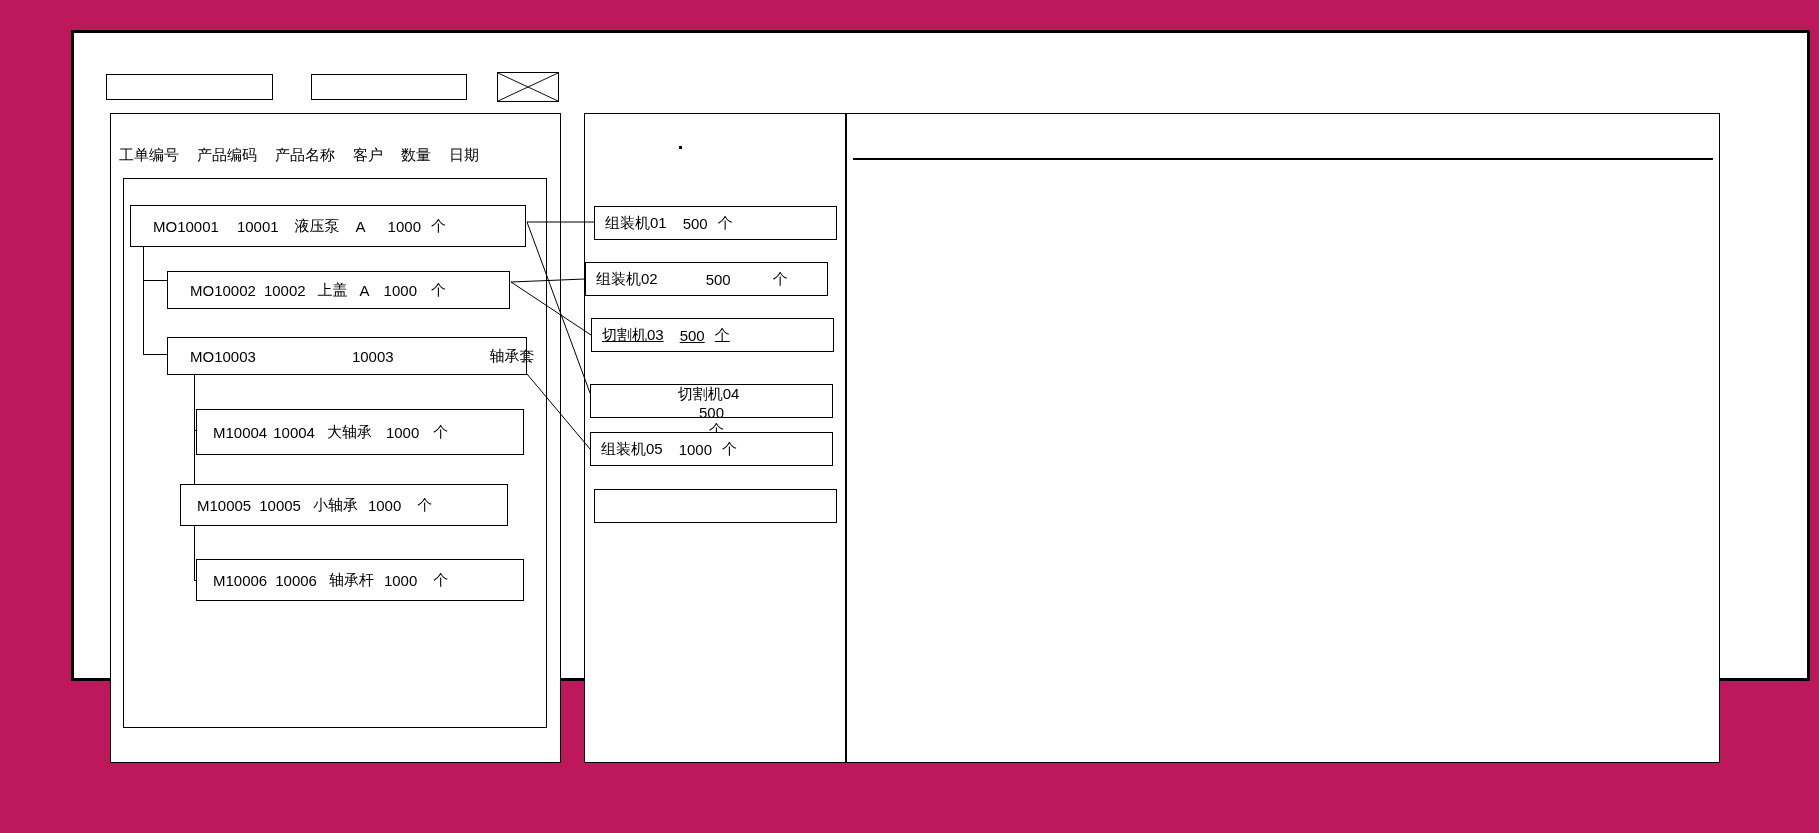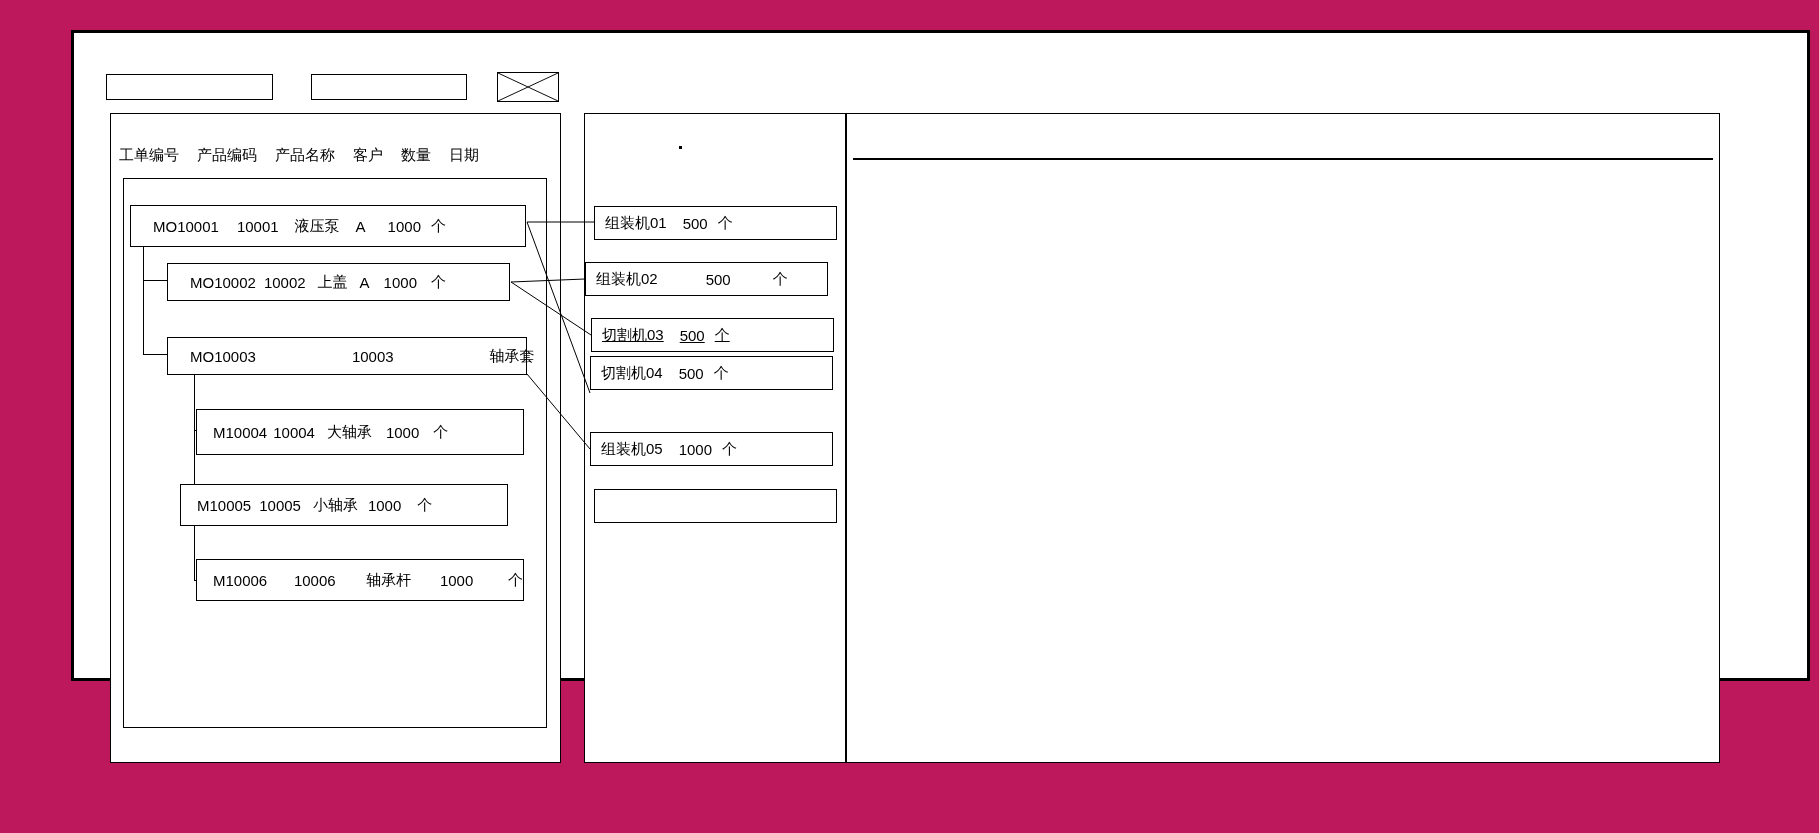--- a/index.html
+++ b/index.html
@@ -193,21 +193,21 @@
     <span style="width:16px"></span>
     <span>液压泵</span>
     <span style="width:16px"></span>
     <span>A</span>
     <span style="width:22px"></span>
     <span>1000</span>
     <span style="width:10px"></span>
     <span>个</span>
   </div>
 
-  <div class="tree-row" style="left:167px; top:263px; width:343px; height:38px;">
+  <div class="tree-row" style="left:167px; top:271px; width:343px; height:38px;">
     <span>MO10002</span>
     <span style="width:8px"></span>
     <span>10002</span>
     <span style="width:12px"></span>
     <span>上盖</span>
     <span style="width:12px"></span>
     <span>A</span>
     <span style="width:14px"></span>
     <span>1000</span>
     <span style="width:14px"></span>
@@ -245,21 +245,21 @@
     <span style="width:8px"></span>
     <span>10005</span>
     <span style="width:12px"></span>
     <span>小轴承</span>
     <span style="width:10px"></span>
     <span>1000</span>
     <span style="width:16px"></span>
     <span>个</span>
   </div>
 
-  <div class="tree-row" style="left:196px; top:559px; width:328px; height:42px; padding-left:16px;justify-content:space-between;">
+  <div class="tree-row" style="left:196px; top:559px; width:328px; height:42px; padding-left:16px;">
     <span>M10006</span>
     <span style="width:8px"></span>
     <span>10006</span>
     <span style="width:12px"></span>
     <span>轴承杆</span>
     <span style="width:10px"></span>
     <span>1000</span>
     <span style="width:16px"></span>
     <span>个</span>
   </div>
@@ -278,21 +278,21 @@
     <span class="m-qty">500</span>
     <span>个</span>
   </div>
 
   <div class="machine-card" style="left:591px; top:318px; width:243px; height:34px;text-decoration:underline;">
     <span class="m-name">切割机03</span>
     <span class="m-qty">500</span>
     <span>个</span>
   </div>
 
-  <div class="machine-card" style="left:590px; top:356px; width:243px; height:34px;">
+  <div class="machine-card" style="left:590px; top:384px; width:243px; height:34px;flex-direction:column;">
     <span class="m-name">切割机04</span>
     <span class="m-qty">500</span>
     <span>个</span>
   </div>
 
   <div class="machine-card" style="left:590px; top:432px; width:243px; height:34px;">
     <span class="m-name">组装机05</span>
     <span class="m-qty">1000</span>
     <span>个</span>
   </div>

